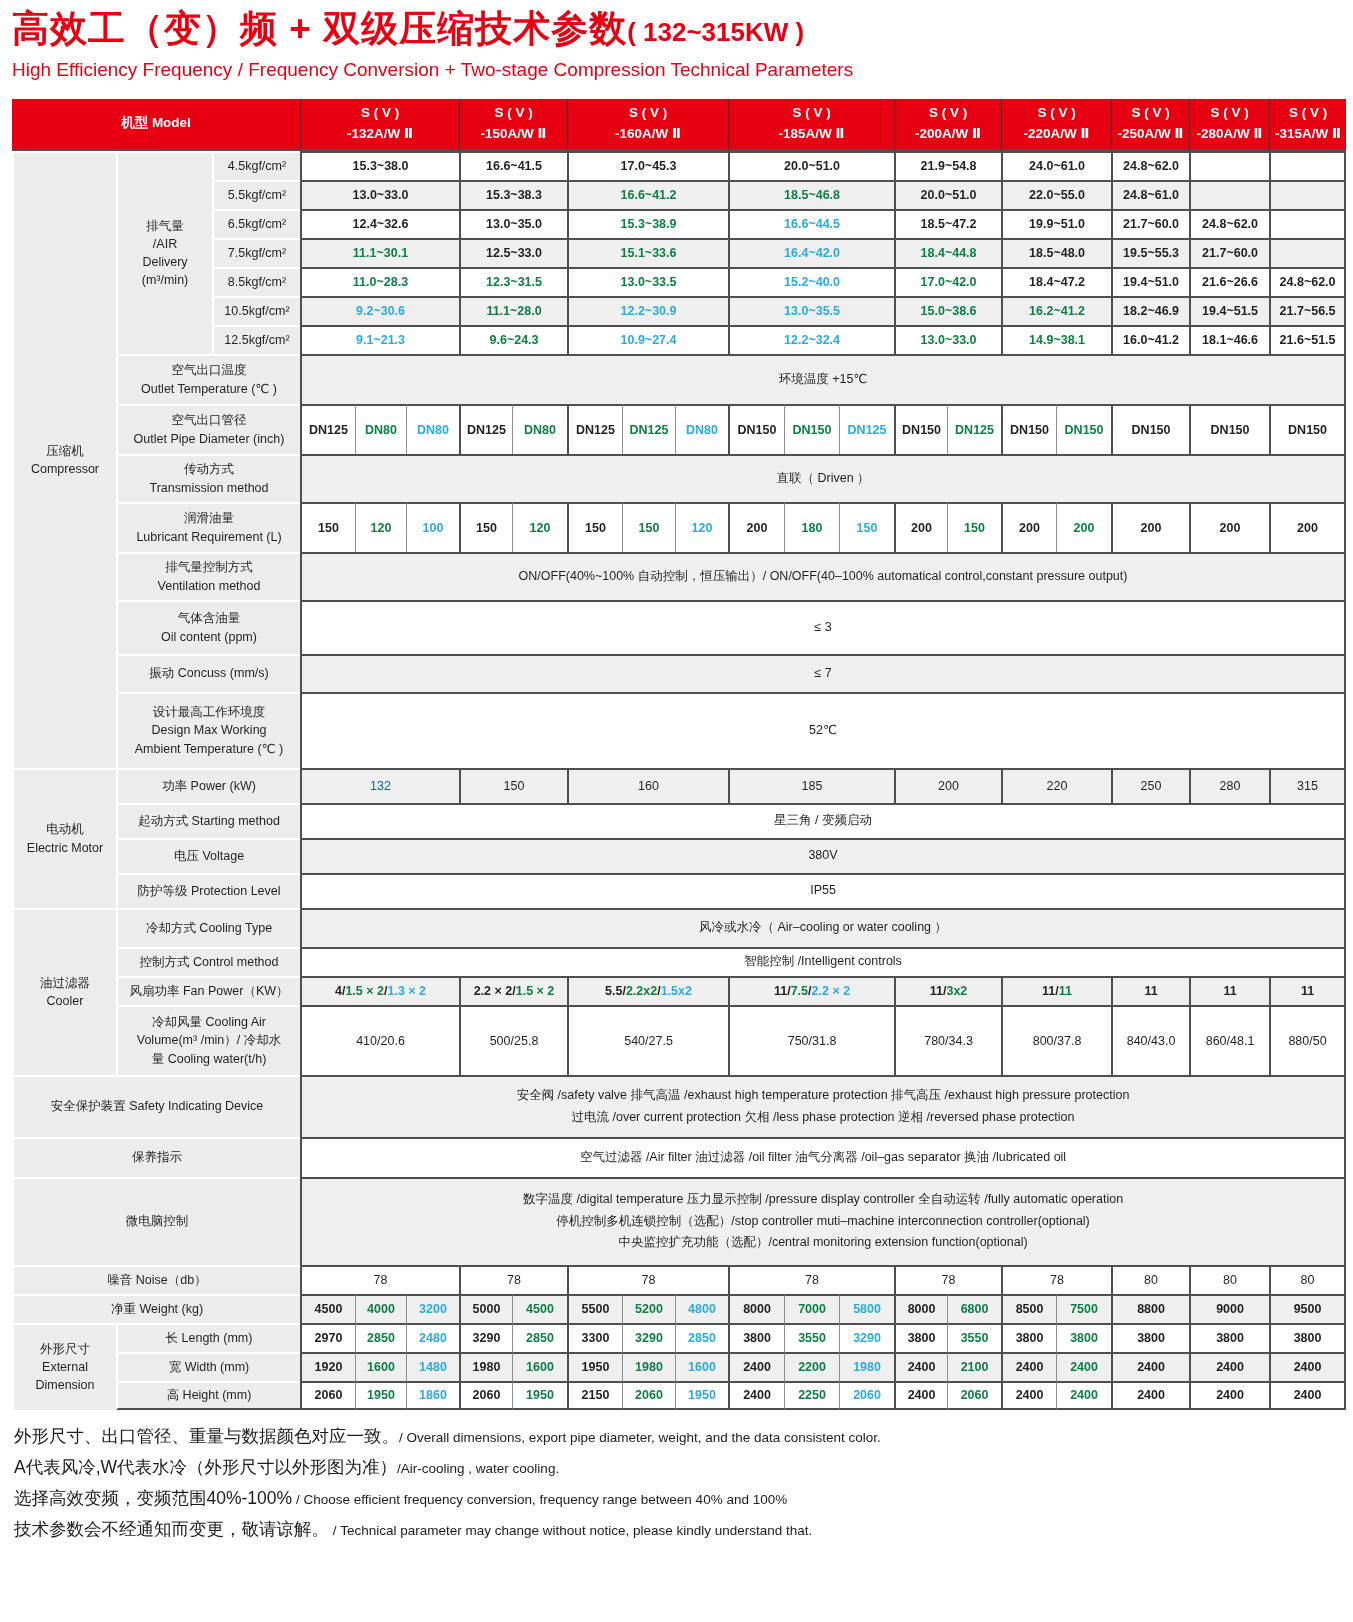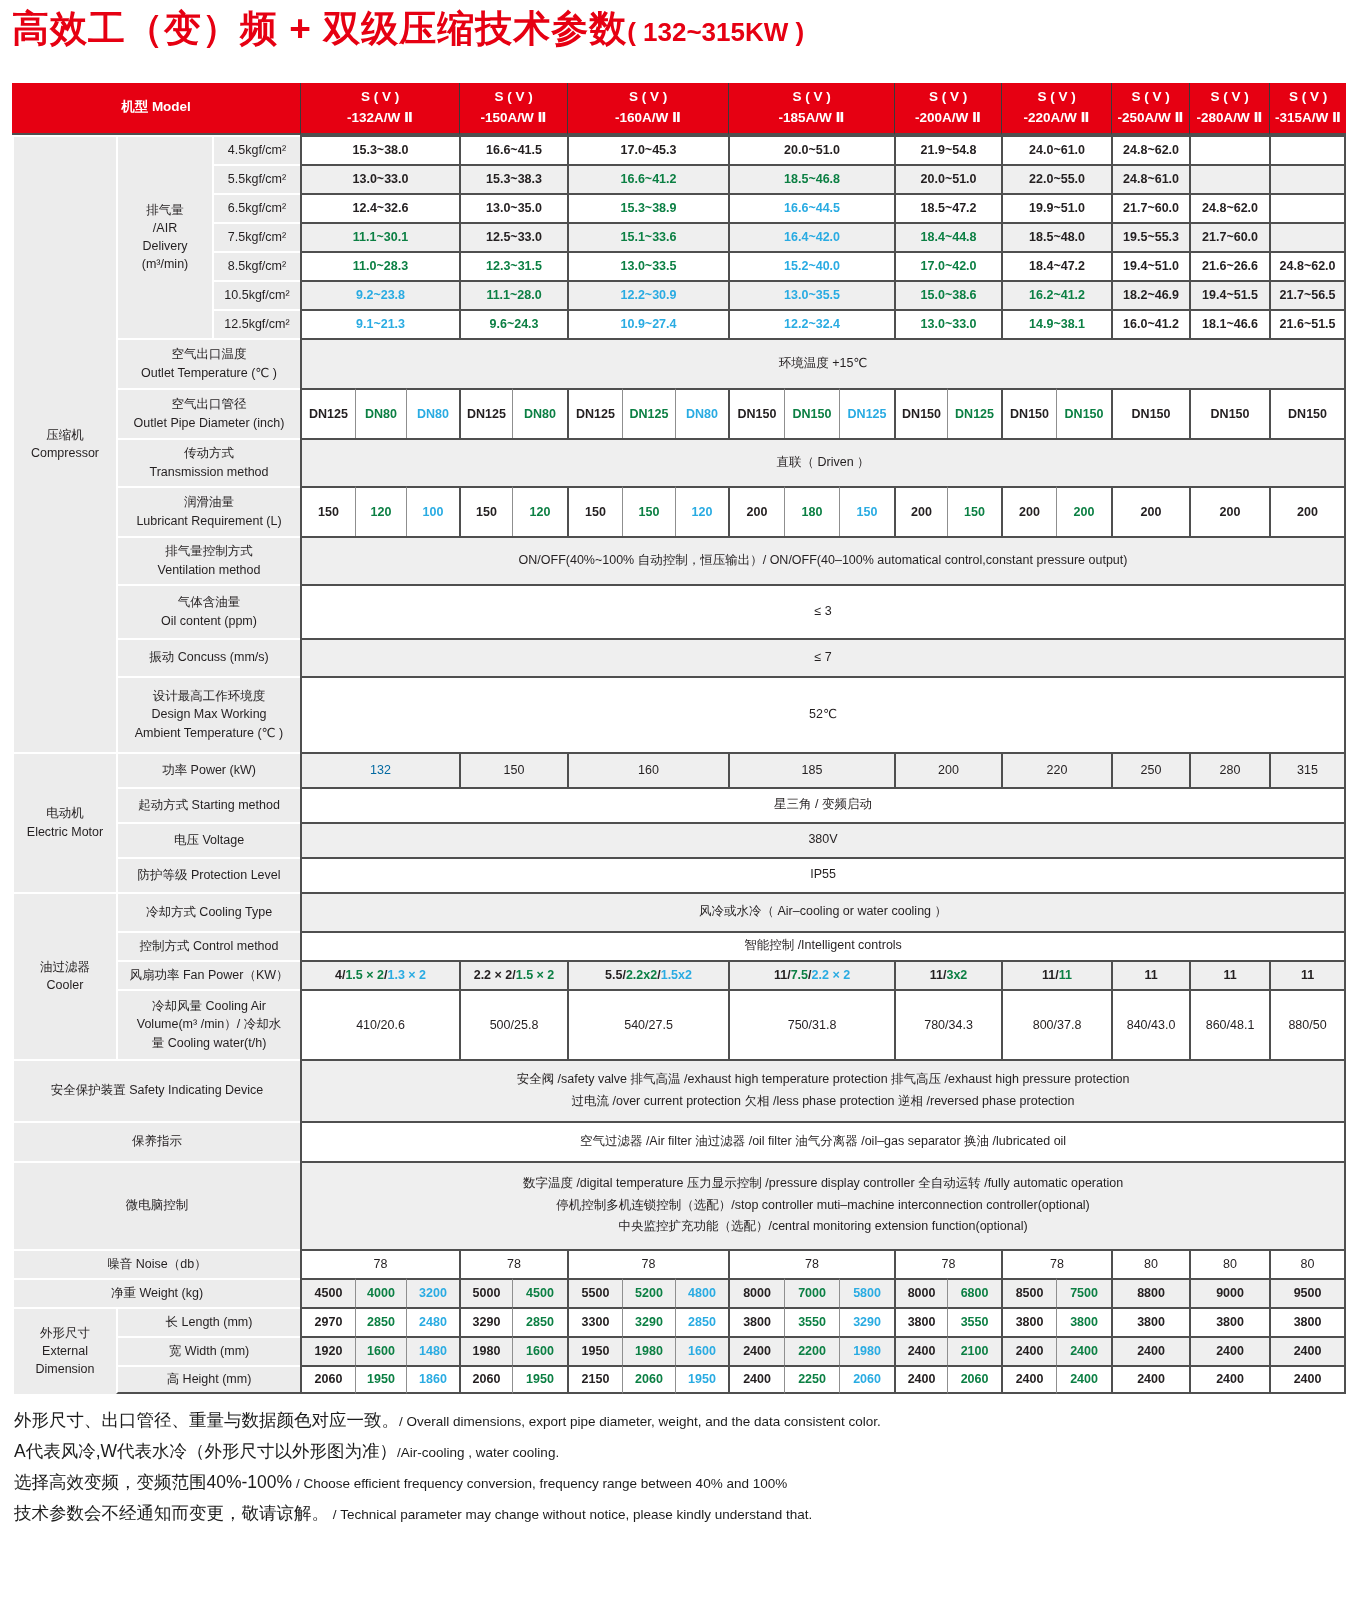--- a/index.html
+++ b/index.html
@@ -3,21 +3,21 @@
 <meta charset="utf-8">
 <style>
   html,body{margin:0;padding:0;background:#fff;
     font-family:"Liberation Sans","DejaVu Sans",sans-serif;color:#231f20;}
   .page{width:1353px;min-height:1622px;box-sizing:border-box;padding:8px 7px 20px 12px;}
   
   .title-cn{color:#e60012;font-size:37px;font-weight:bold;line-height:1.15;letter-spacing:1px;}
   .title-suffix{font-size:26px;font-weight:bold;letter-spacing:0;}
   .subtitle{color:#e60012;font-size:19px;margin-top:8px;font-weight:normal;}
   
-  table.params{border-collapse:separate;border-spacing:0;table-layout:fixed;width:1334px;margin-top:32px;}
+  table.params{border-collapse:separate;border-spacing:0;table-layout:fixed;width:1334px;margin-top:18px;}
   th,td{padding:0;margin:0;box-sizing:border-box;}
   
   th.mh{background:#e60012;color:#fff;font-size:13.5px;font-weight:bold;height:52px;
         text-align:center;vertical-align:middle;border-left:1px solid #3a3a3a;border-bottom:2px solid #4f4f4f;}
   th.mh.first{border-left:none;}
   th.mh div{line-height:1.5;}
   
   th.lbl{background:#ececec;font-weight:normal;font-size:12.5px;color:#231f20;
          text-align:center;vertical-align:middle;border-left:2px solid #fff;border-top:2px solid #fff;}
   th.lbl div{line-height:1.45;}
@@ -38,20 +38,21 @@
   .note-en{font-size:13.5px;color:#1c1c1c;}
 </style>
 </head>
 <body>
 
 <div class="page">
 
   <div class="title-cn">
     <span>高效工（变）频 + 双级压缩技术参数</span><span class="title-suffix">( 132~315KW )</span>
   </div>
+  <div class="subtitle">High Efficiency Frequency / Frequency Conversion + Two-stage Compression Technical Parameters</div>
 
   <table class="params">
     <colgroup>
       <col style="width:104px">
         <col style="width:96px">
         <col style="width:88px">
       <col style="width:55px">
         <col style="width:51px">
         <col style="width:53px">
       <col style="width:53px">
@@ -191,21 +192,21 @@
           <td class="d mb bold" colspan="2" style="color: rgb(11, 127, 67);">17.0~42.0</td>
           <td class="d mb bold" colspan="2" style="color: rgb(35, 31, 32);">18.4~47.2</td>
           <td class="d mb bold" colspan="1" style="color: rgb(35, 31, 32);">19.4~51.0</td>
           <td class="d mb bold" colspan="1" style="color: rgb(35, 31, 32);">21.6~26.6</td>
           <td class="d mb rr bold" colspan="1" style="color: rgb(35, 31, 32);">24.8~62.0</td>
         </tr>
         <tr class="rg" style="height: 29px;">
           <th class="lbl">
             <div>10.5kgf/cm²</div>
           </th>
-          <td class="d mb bold" colspan="3" style="color: rgb(41, 171, 226);">9.2~23.8</td>
+          <td class="d mb bold" colspan="3" style="color: rgb(41, 171, 226);">9.2~30.6</td>
           <td class="d mb bold" colspan="2" style="color: rgb(11, 127, 67);">11.1~28.0</td>
           <td class="d mb bold" colspan="3" style="color: rgb(41, 171, 226);">12.2~30.9</td>
           <td class="d mb bold" colspan="3" style="color: rgb(41, 171, 226);">13.0~35.5</td>
           <td class="d mb bold" colspan="2" style="color: rgb(11, 127, 67);">15.0~38.6</td>
           <td class="d mb bold" colspan="2" style="color: rgb(11, 127, 67);">16.2~41.2</td>
           <td class="d mb bold" colspan="1" style="color: rgb(35, 31, 32);">18.2~46.9</td>
           <td class="d mb bold" colspan="1" style="color: rgb(35, 31, 32);">19.4~51.5</td>
           <td class="d mb rr bold" colspan="1" style="color: rgb(35, 31, 32);">21.7~56.5</td>
         </tr>
         <tr class="rw" style="height: 29px;">

